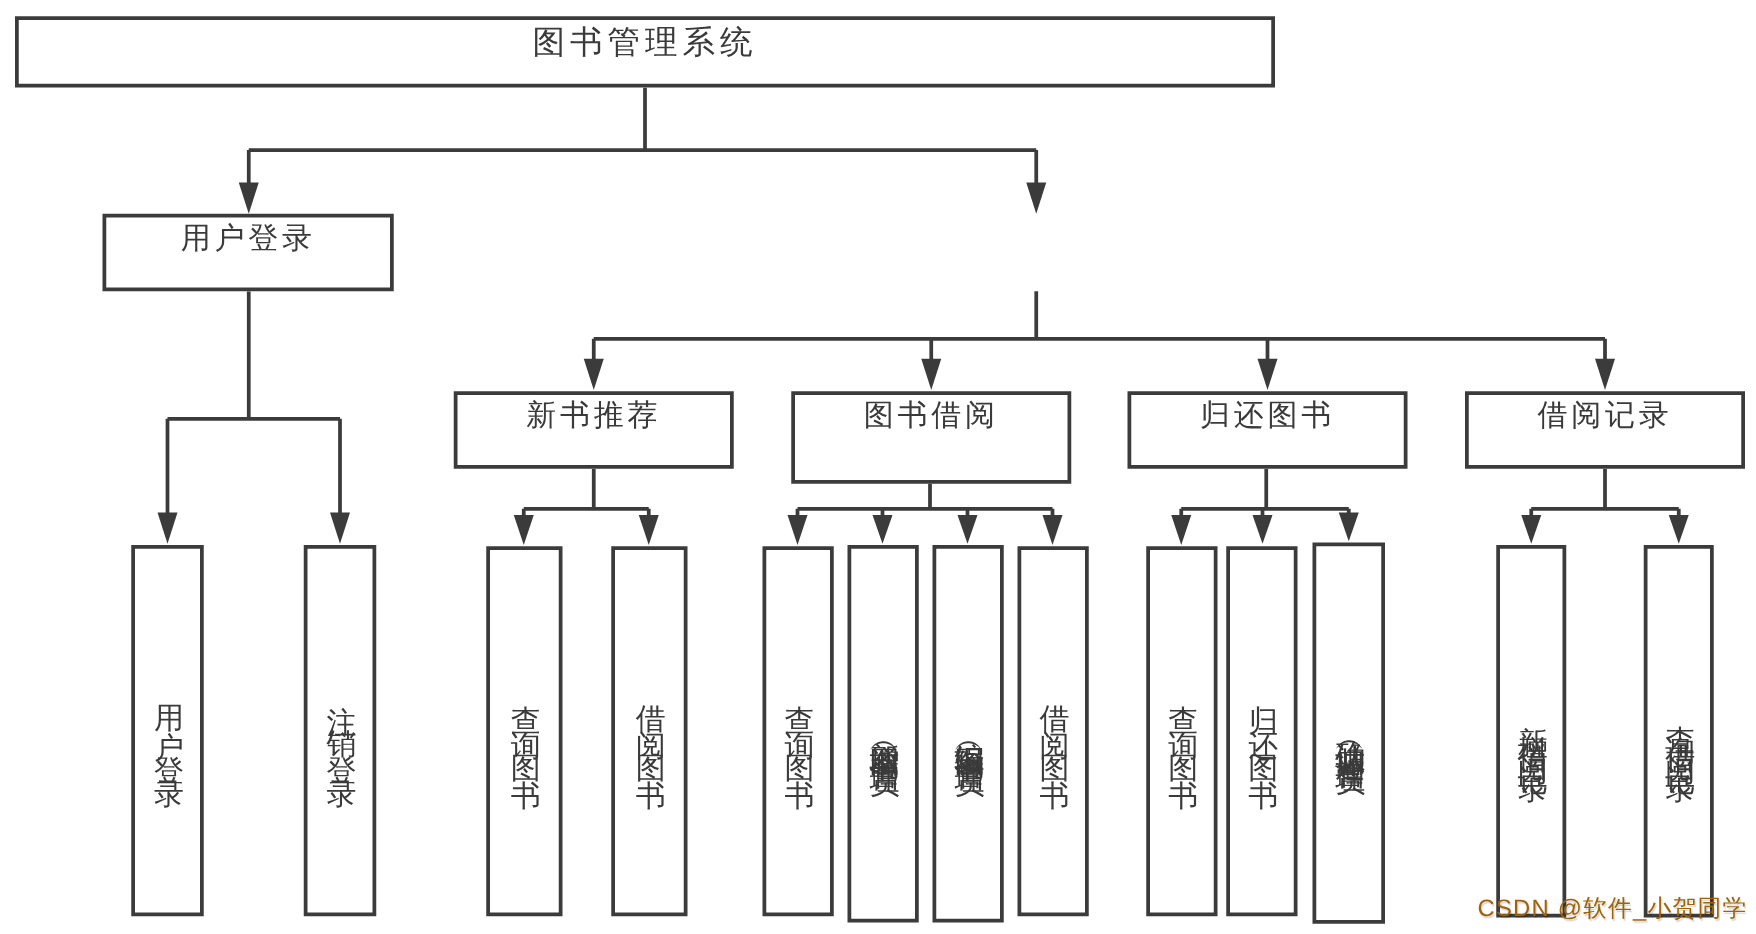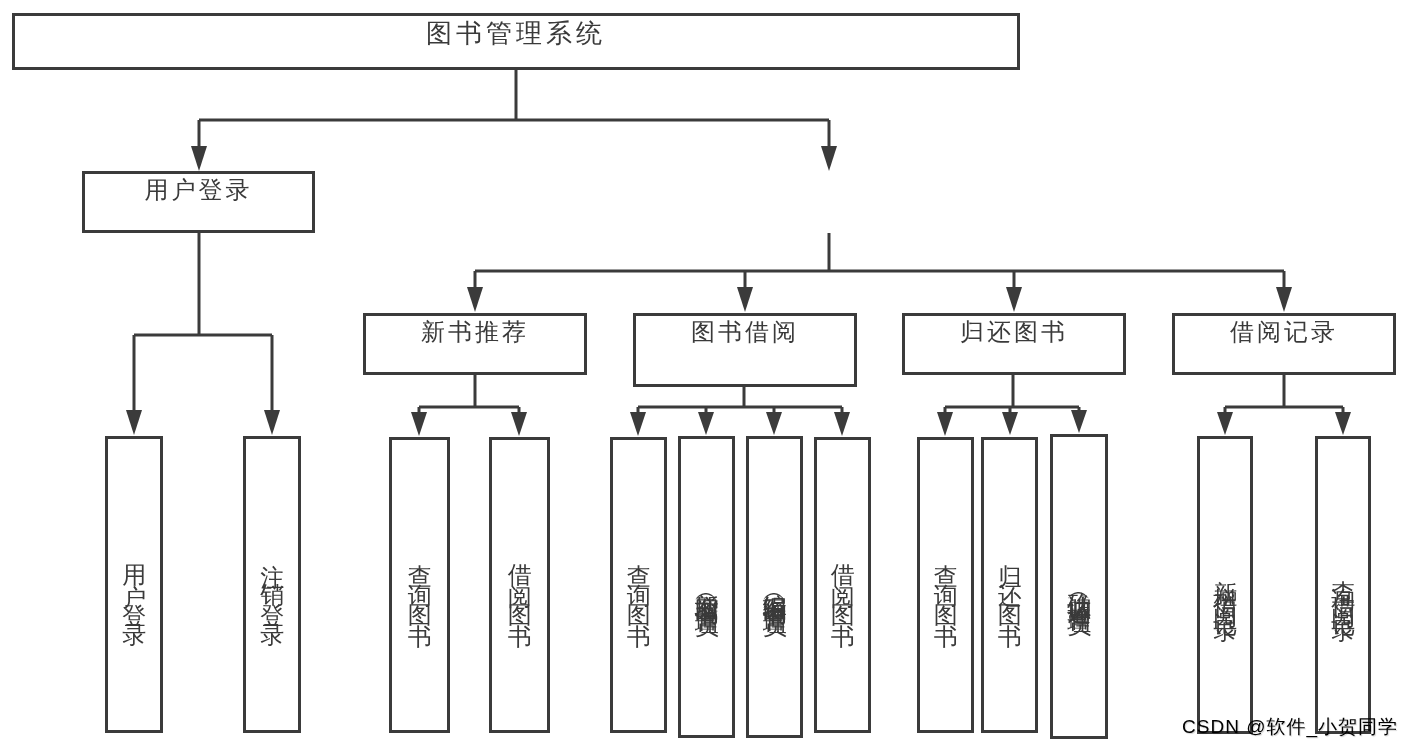--- a/index.html
+++ b/index.html
@@ -45,21 +45,21 @@
     line-height: 1.1;
     white-space: nowrap;
   }
   .leaf.mid span  { letter-spacing: 8px; }
   .leaf.long span { letter-spacing: 3px; }
   .watermark {
     position: absolute;
     right: 7px;
     top: 714px;
     font-size: 19px;
-    color: #000000;
+    color: #a16207;
     letter-spacing: 1px;
     text-shadow: 1px 1px 1px rgba(0,0,0,0.18);
     white-space: nowrap;
   }
 </style>
 </head>
 <body>
 
 <div class="stage">
 

